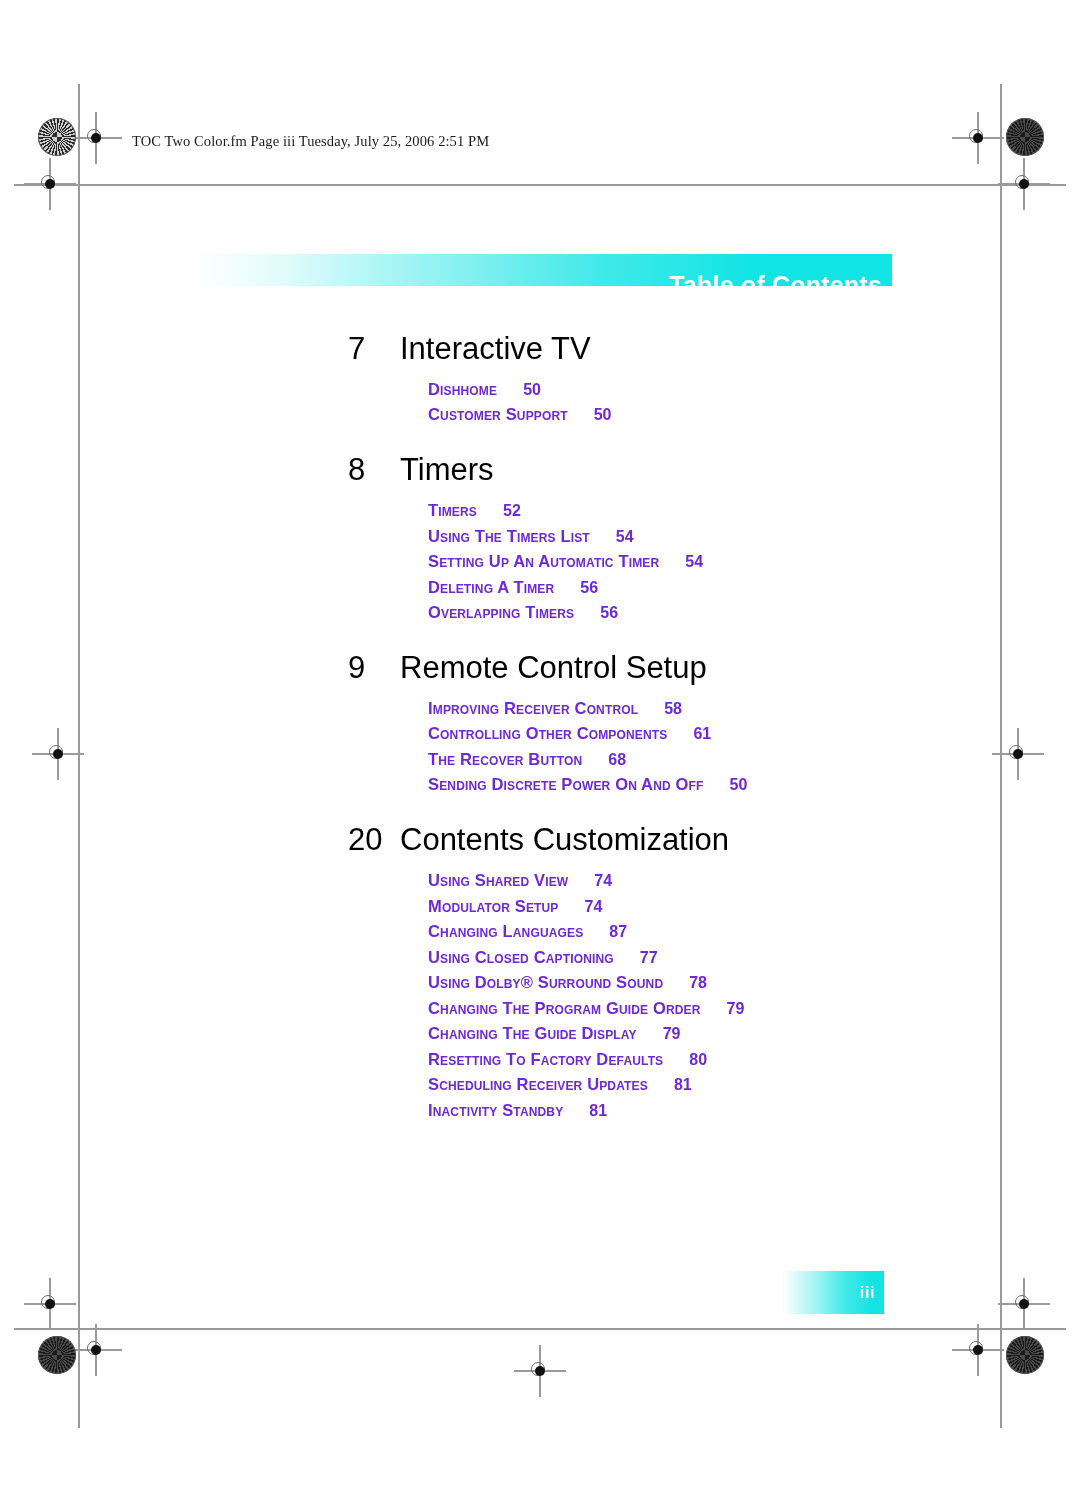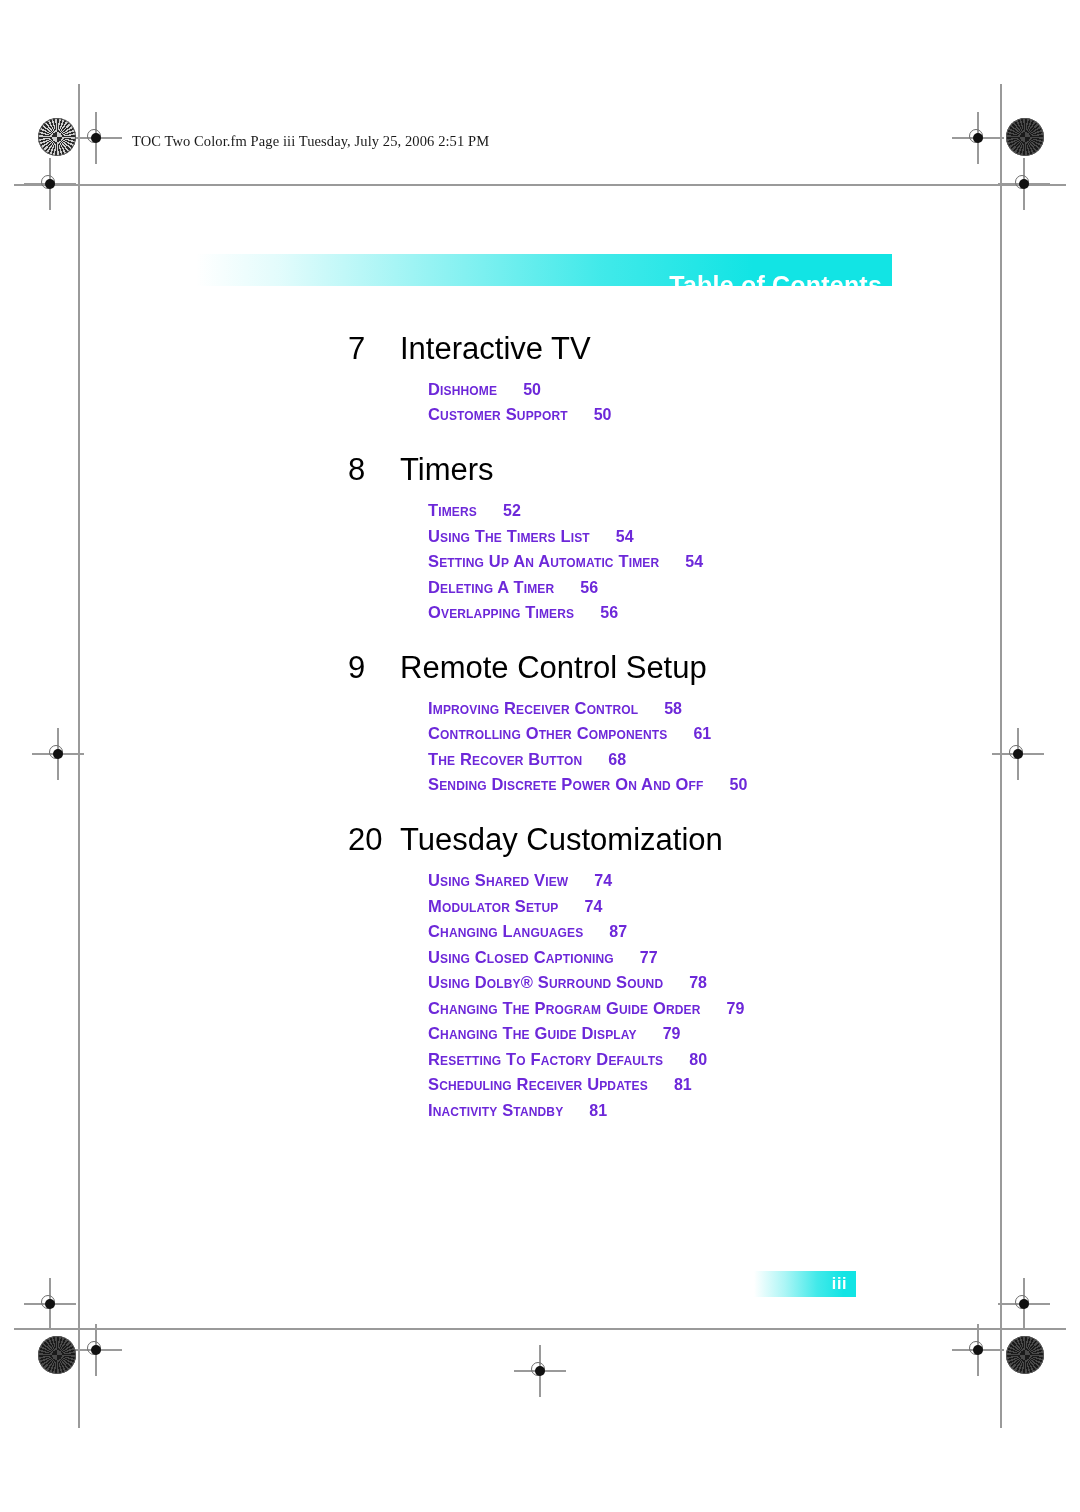--- a/index.html
+++ b/index.html
@@ -154,24 +154,24 @@
   .entry-page {
     color: #6d28d9;
     font-size: 16px;
     font-weight: bold;
     margin-left: 26px;
   }
 
   
   .page-footer {
     position: absolute;
-    left: 754px;
+    left: 782px;
     top: 1271px;
     width: 102px;
-    height: 26px;
+    height: 43px;
     background: linear-gradient(to right,
         rgba(18,228,228,0) 0%,
         rgba(18,228,228,0.35) 30%,
         rgba(18,228,228,0.80) 62%,
         rgba(18,228,228,1) 88%,
         rgba(18,228,228,1) 100%);
   }
   .page-footer-num {
     position: absolute;
     right: 9px;
@@ -338,21 +338,21 @@
         </div>
         <div class="entry">
           <span class="entry-label"><span class="cap">S</span><span class="rest">ending</span> <span class="cap">D</span><span class="rest">iscrete</span> <span class="cap">P</span><span class="rest">ower</span> <span class="cap">O</span><span class="rest">n</span> <span class="cap">A</span><span class="rest">nd</span> <span class="cap">O</span><span class="rest">ff</span></span>
           <span class="entry-page">50</span>
         </div>
       </div>
     </div>
     <div class="chapter">
       <div class="chapter-head">
         <span class="chapter-num">20</span>
-        <span class="chapter-title">Tuesday Customization</span>
+        <span class="chapter-title">Contents Customization</span>
       </div>
       <div class="entry-list">
         <div class="entry">
           <span class="entry-label"><span class="cap">U</span><span class="rest">sing</span> <span class="cap">S</span><span class="rest">hared</span> <span class="cap">V</span><span class="rest">iew</span></span>
           <span class="entry-page">74</span>
         </div>
         <div class="entry">
           <span class="entry-label"><span class="cap">M</span><span class="rest">odulator</span> <span class="cap">S</span><span class="rest">etup</span></span>
           <span class="entry-page">74</span>
         </div>

